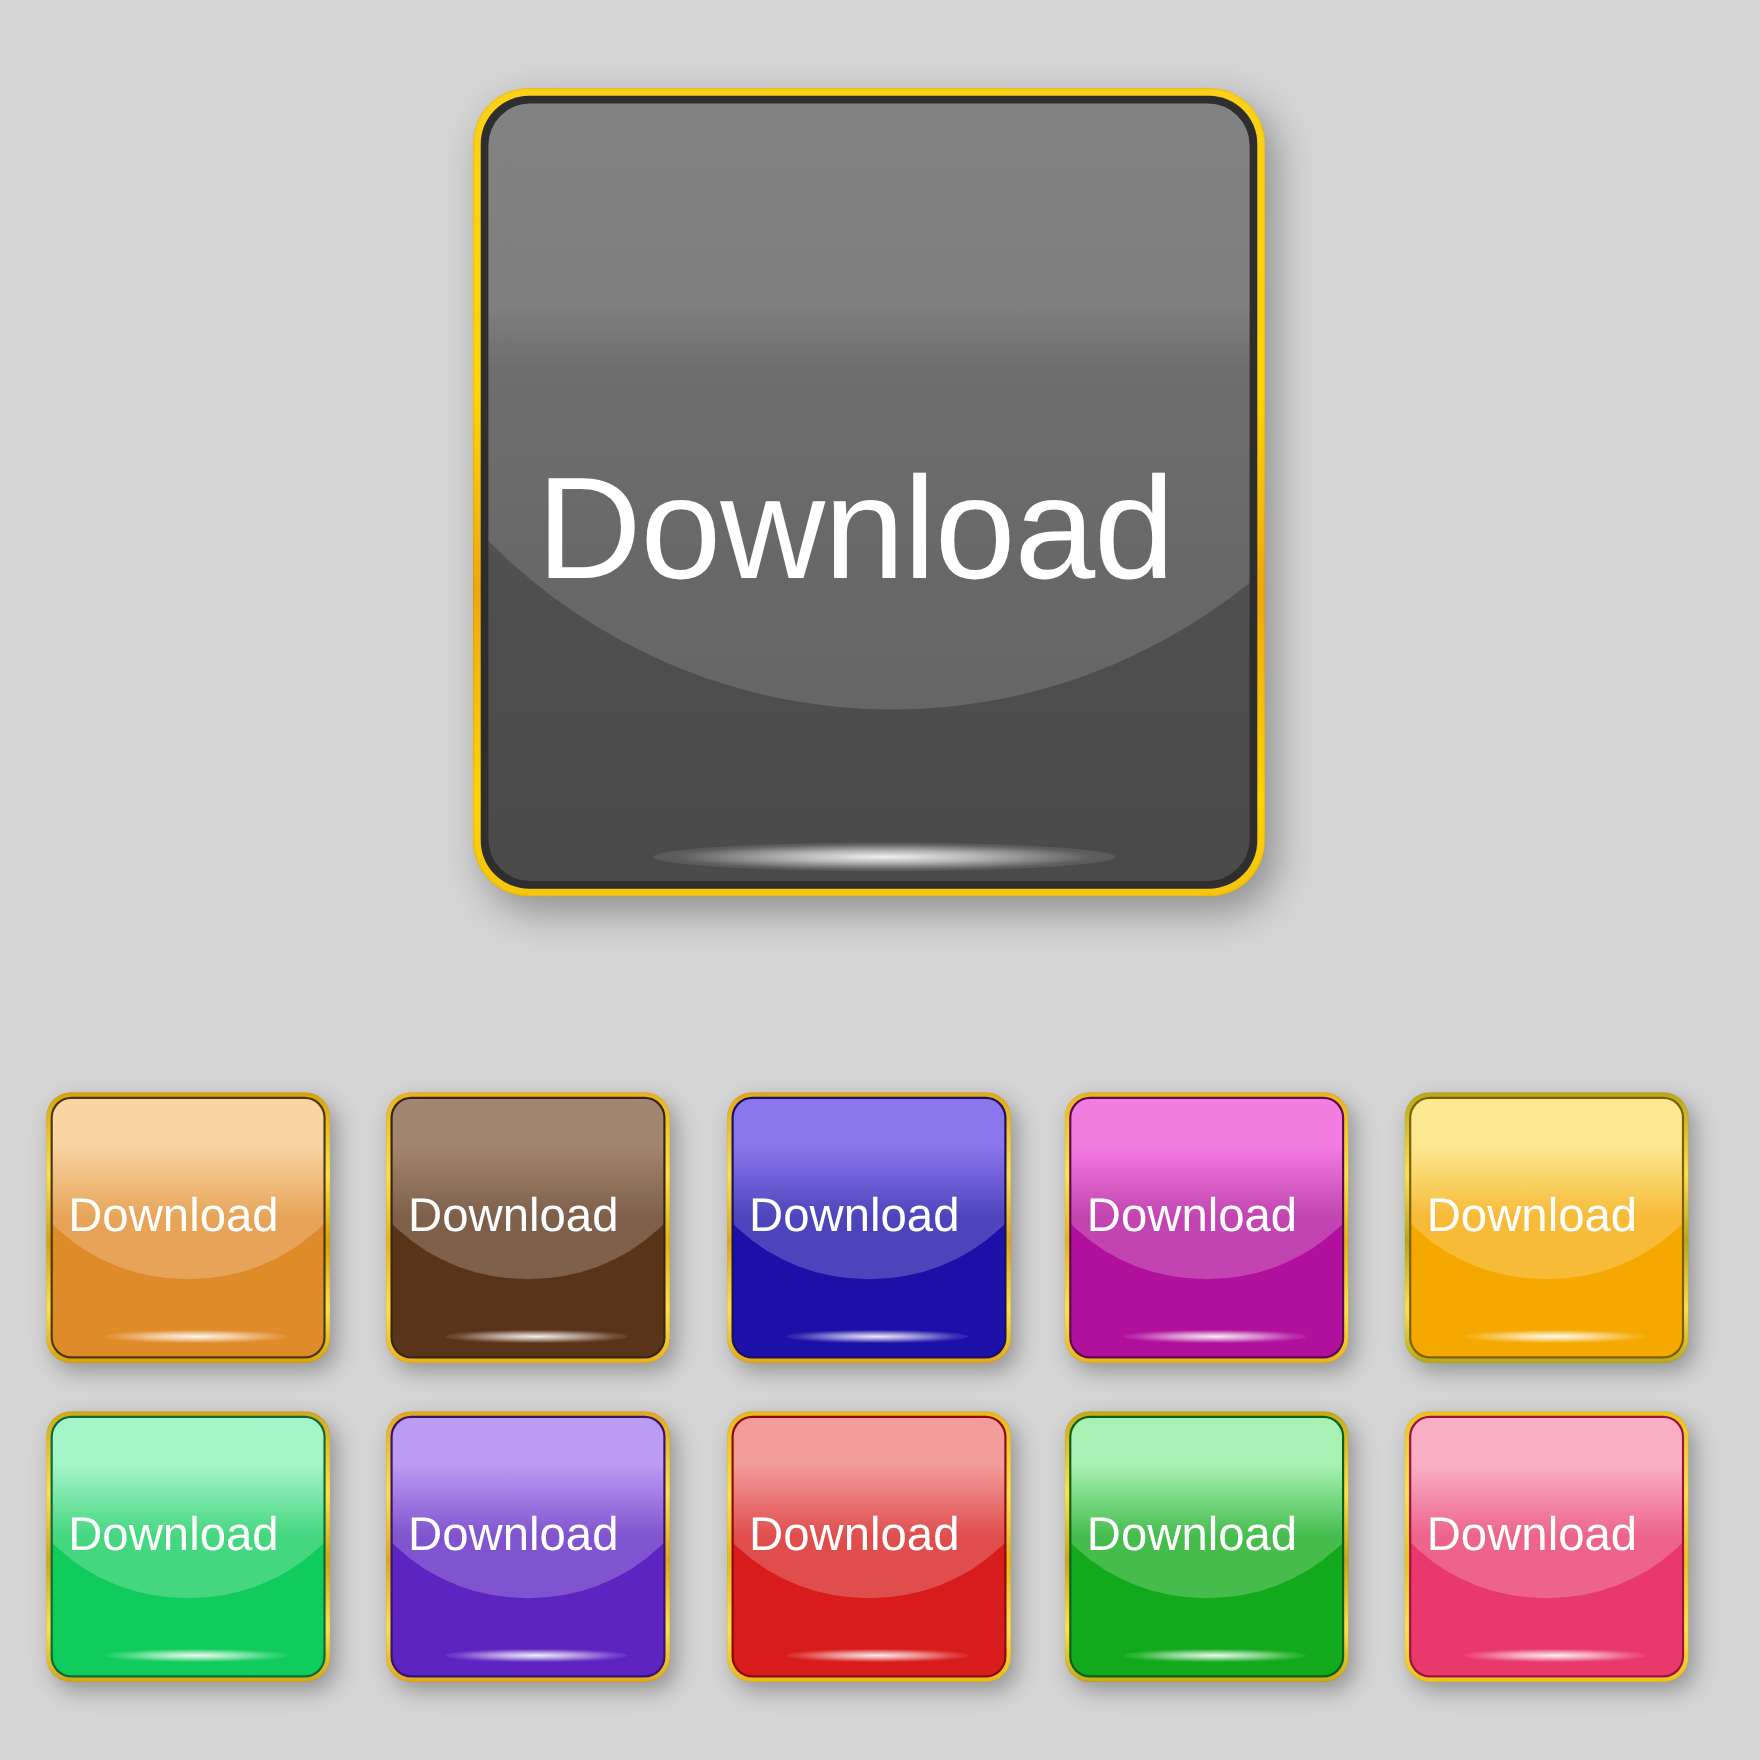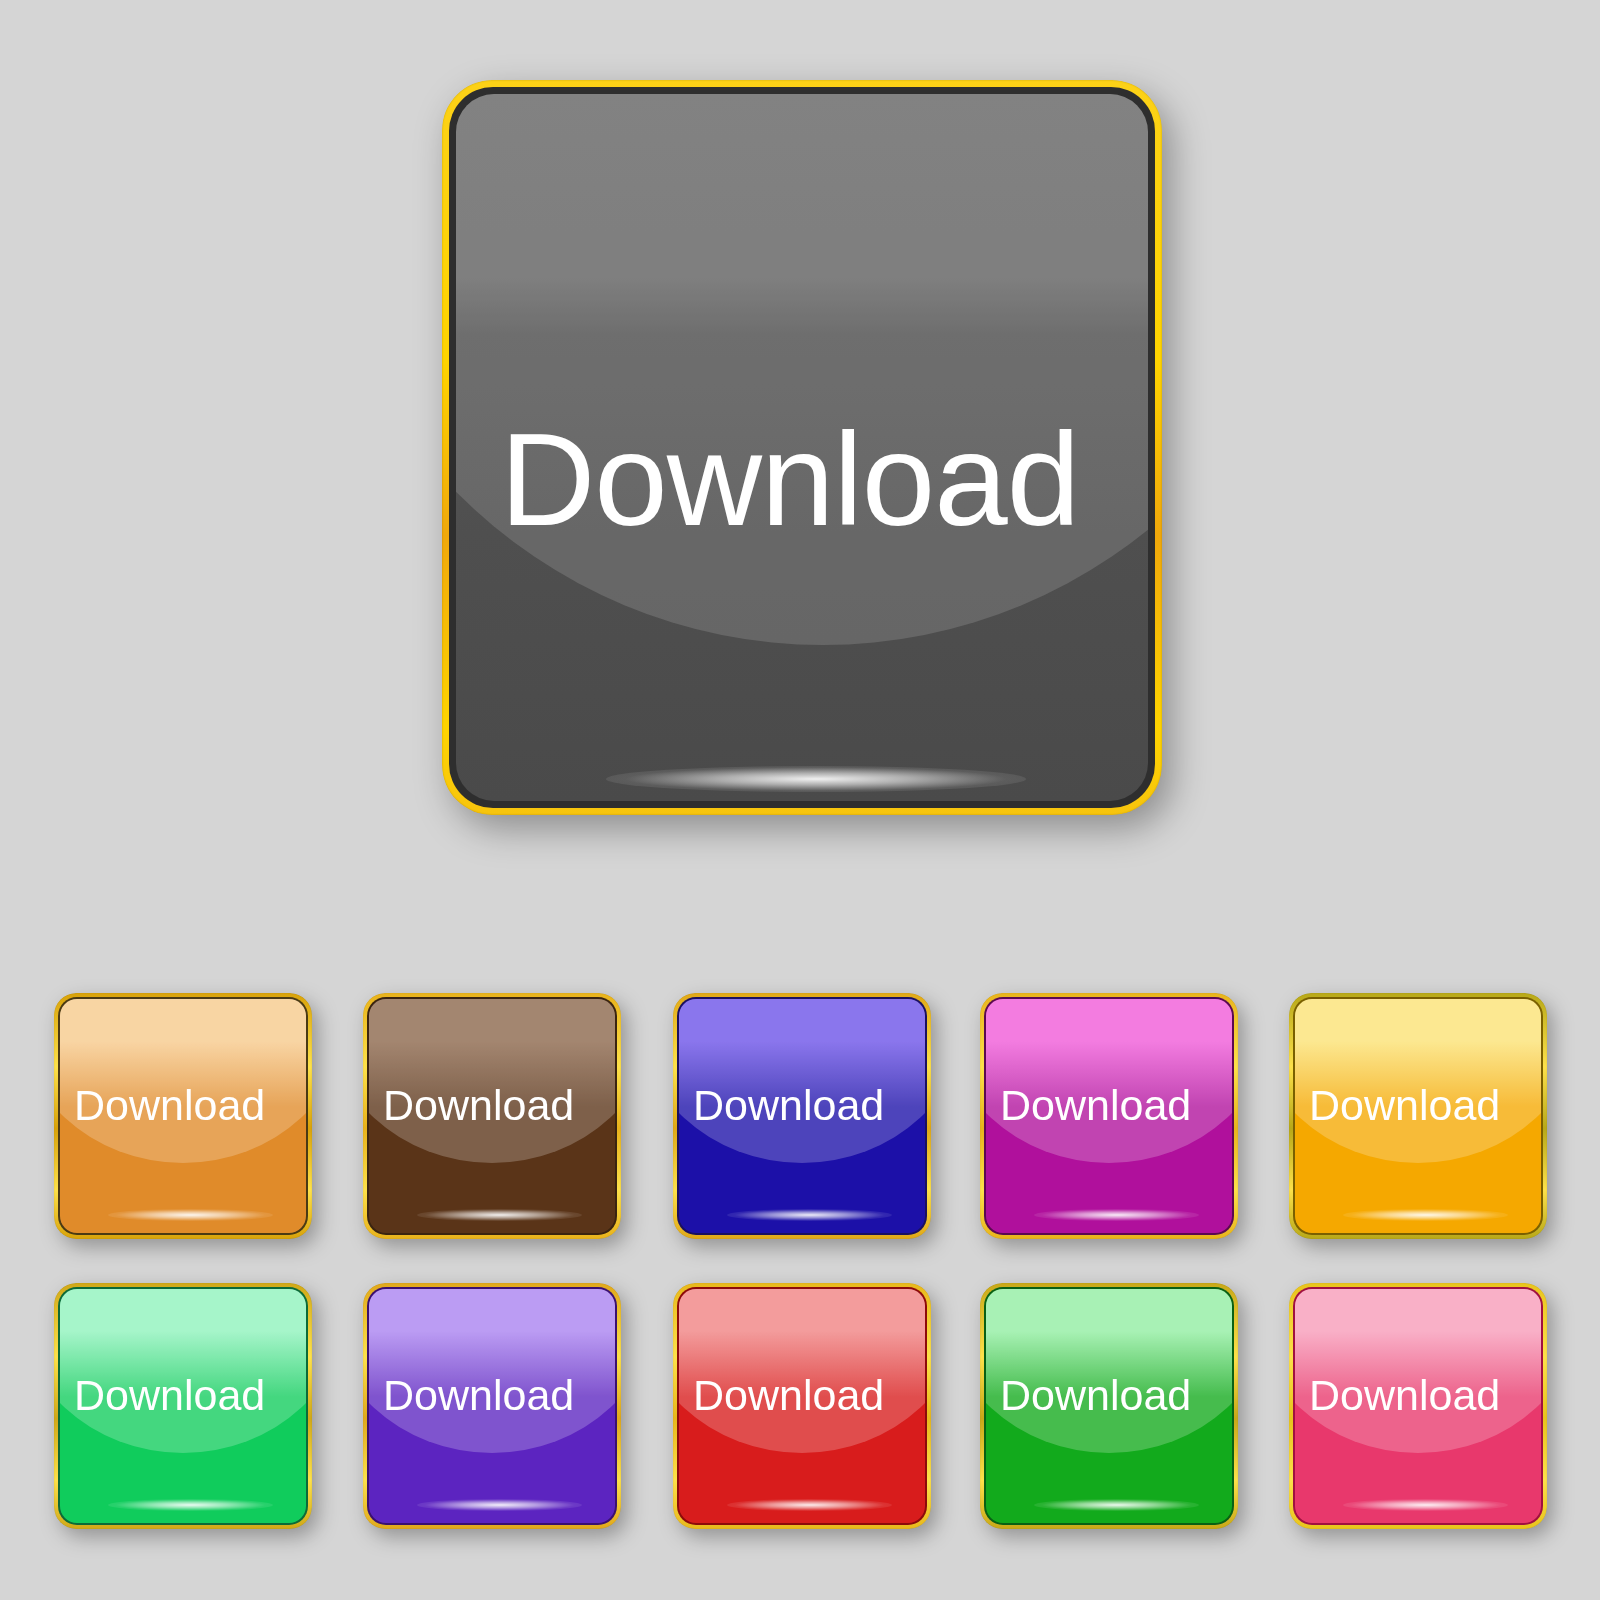--- a/index.html
+++ b/index.html
@@ -10,21 +10,21 @@
   body {
     width: 1600px;
     height: 1600px;
     position: relative;
     overflow: hidden;
     font-family: "Liberation Sans", sans-serif;
   }
 
   #stage {
     position: absolute;
-    left: 12px; top: 0;
+    left: 0; top: 0;
     width: 1420px;
     height: 1600px;
     background: #d5d5d5;
   }
 
   
   .btn {
     position: absolute;
     box-sizing: border-box;
     overflow: hidden;

